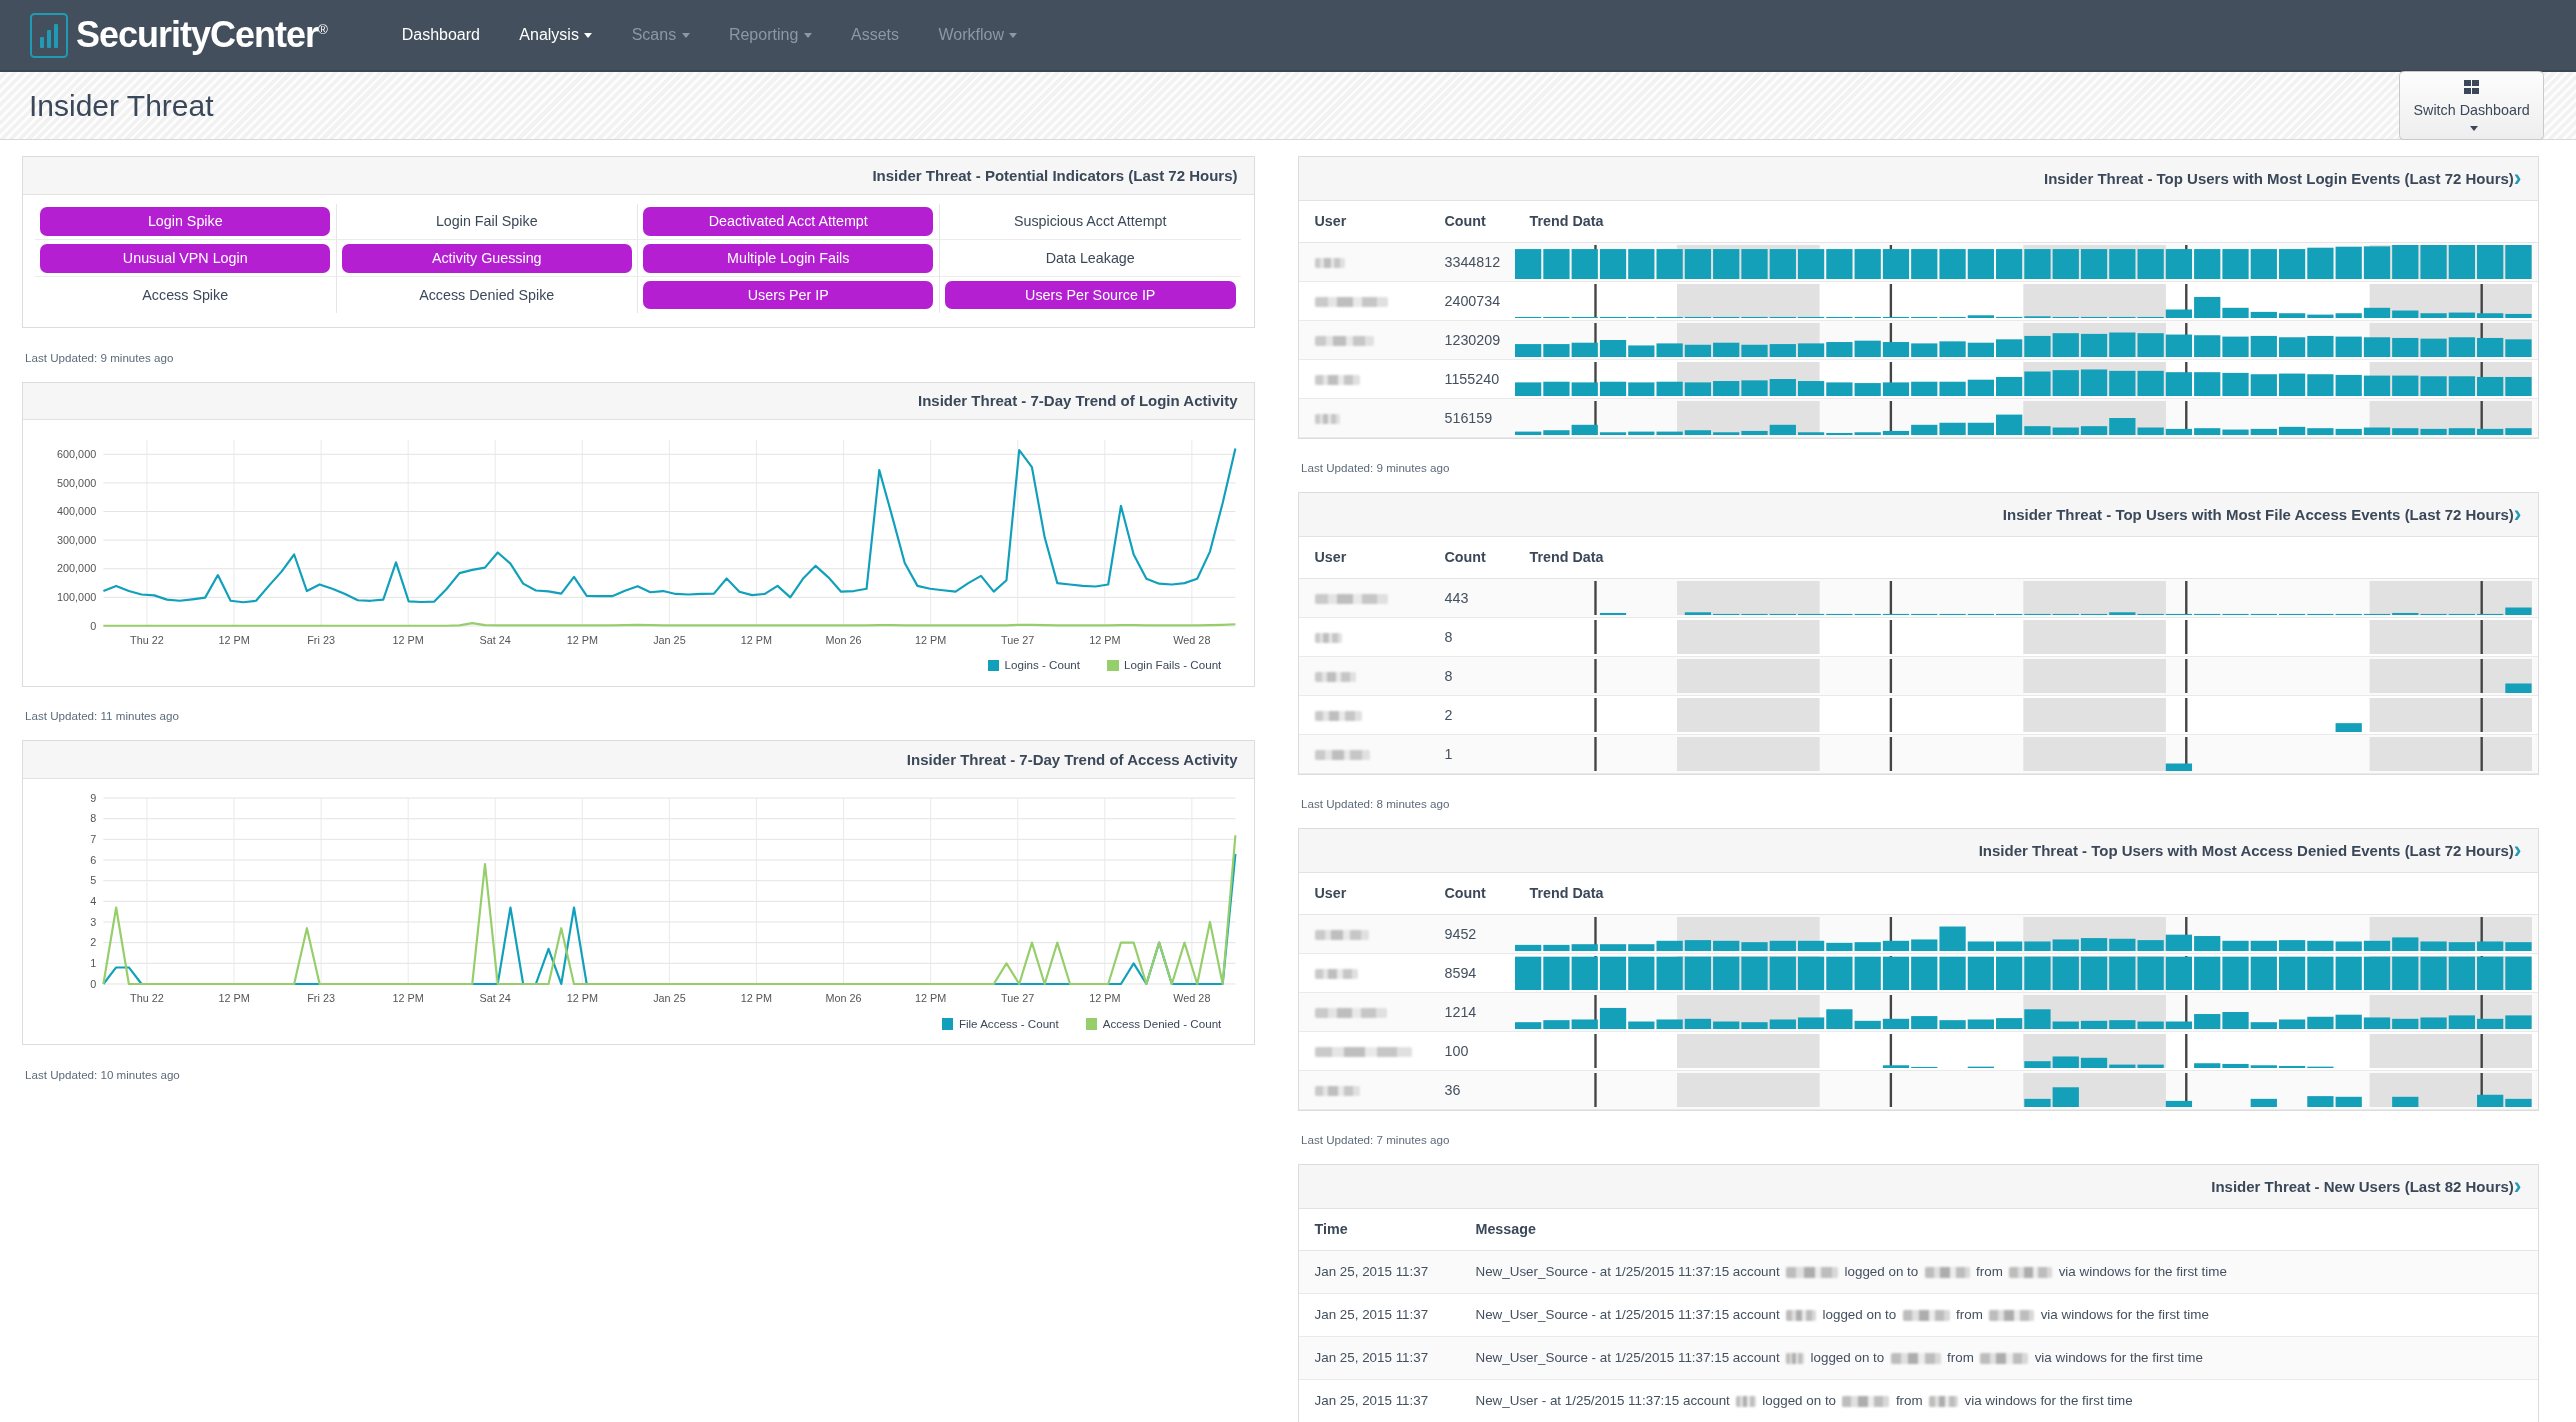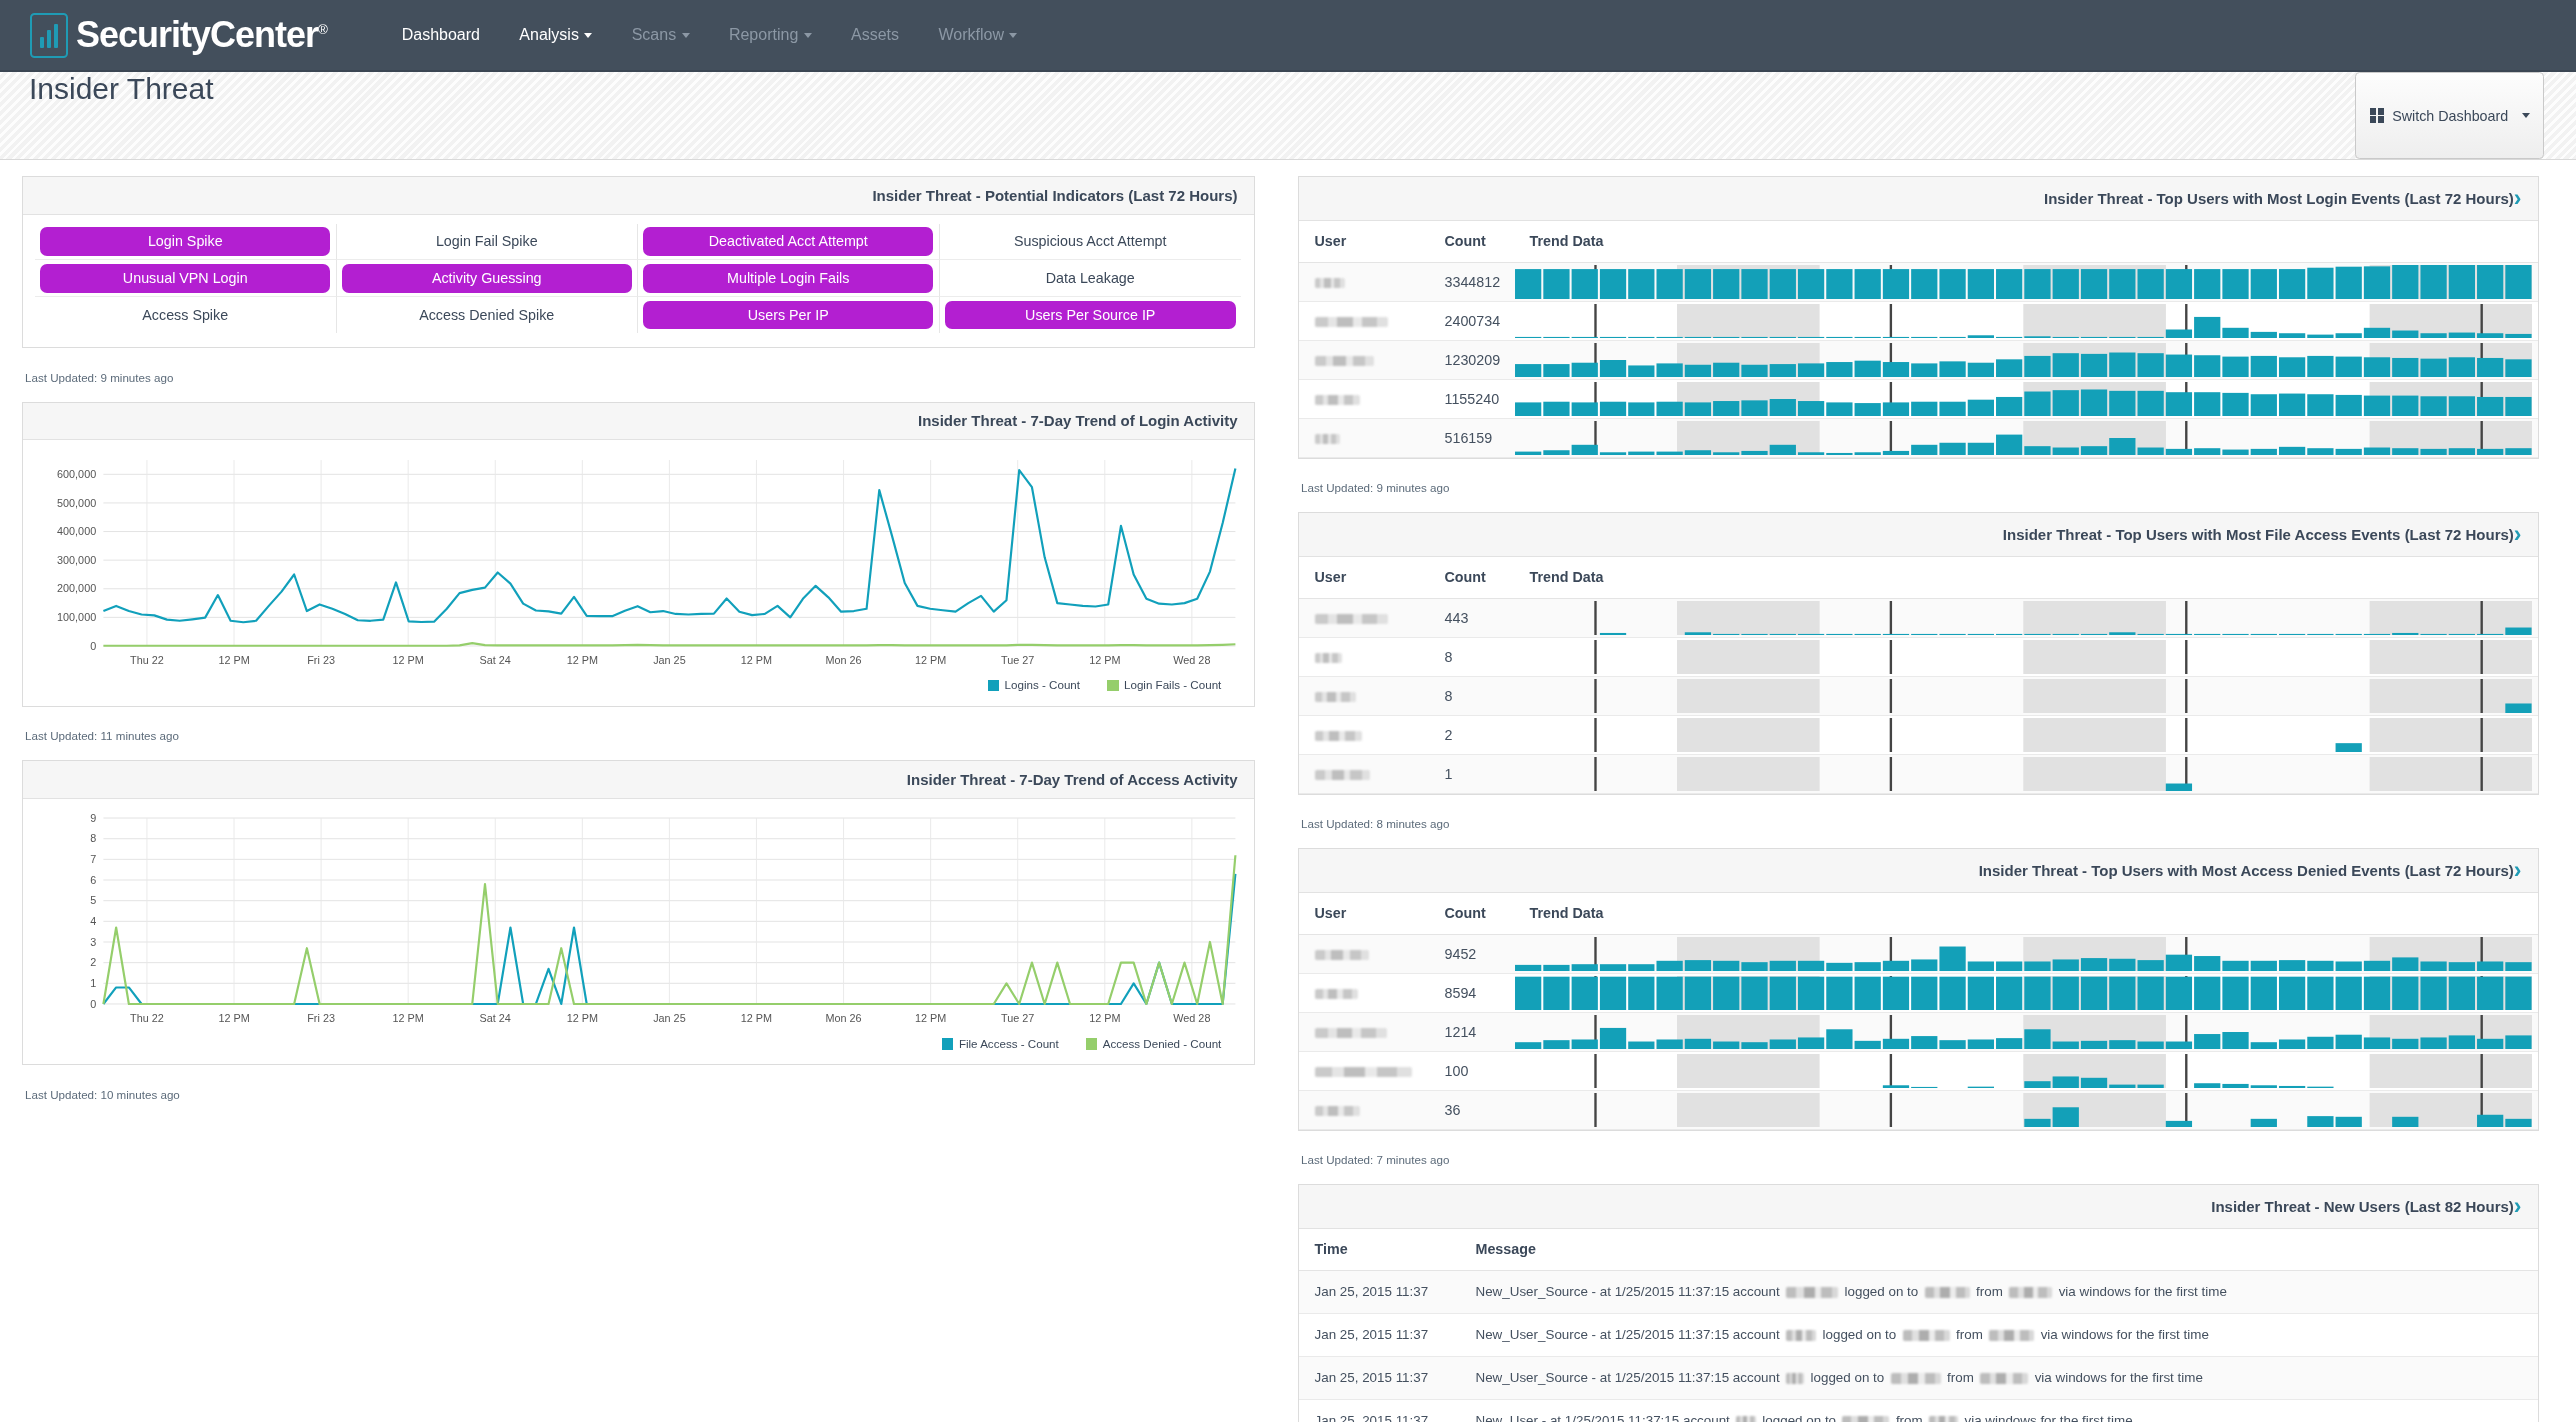--- a/index.html
+++ b/index.html
@@ -48,34 +48,34 @@
   .caret {
     display: inline-block; margin-left: 5.4px;
     border-left: 4.5px solid transparent;
     border-right: 4.5px solid transparent;
     border-top: 5.4px solid currentColor;
     vertical-align: middle;
   }
 
   
   .pagehead {
-    height: 88px;
+    height: 68px;
     background: #f2f2f2;
     background-image: repeating-linear-gradient(135deg,
       rgba(255,255,255,.85) 0 2.7px, rgba(0,0,0,0) 2.7px 6.3px);
     border-bottom: 0.9px solid #d9d9d9;
-    display: flex; justify-content: space-between;
+    display: flex; align-items: center; justify-content: space-between;
     padding: 0 32px 0 29px;
   }
   .pagetitle { font-size: 30px; color: #3b4859; font-weight: normal; }
   .switch-btn {
     background: linear-gradient(#fdfdfd, #eeeeee);
     border: 0.9px solid #c9c9c9; border-radius: 4.5px;
     padding: 8px 13.4px; font-size: 14.3px; color: #3b4859;
-    display: flex; align-items: center; gap: 8px; cursor: pointer;
+    display: flex; align-items: center; gap: 8px; cursor: pointer; flex-direction: column;
   }
   .grid-icon { display: grid; grid-template-columns: 6.3px 6.3px; gap: 1.8px; }
   .grid-icon i { display:block; width: 6.3px; height: 6.3px; background: #3b4859; }
 
   
   .content { display: flex; padding: 16px 19.7px 0 21.5px; gap: 43px; align-items: flex-start; }
   .col-left { width: 1233px; flex: none; }
   .col-right { width: 1241px; flex: none; }
 
   .panel {

